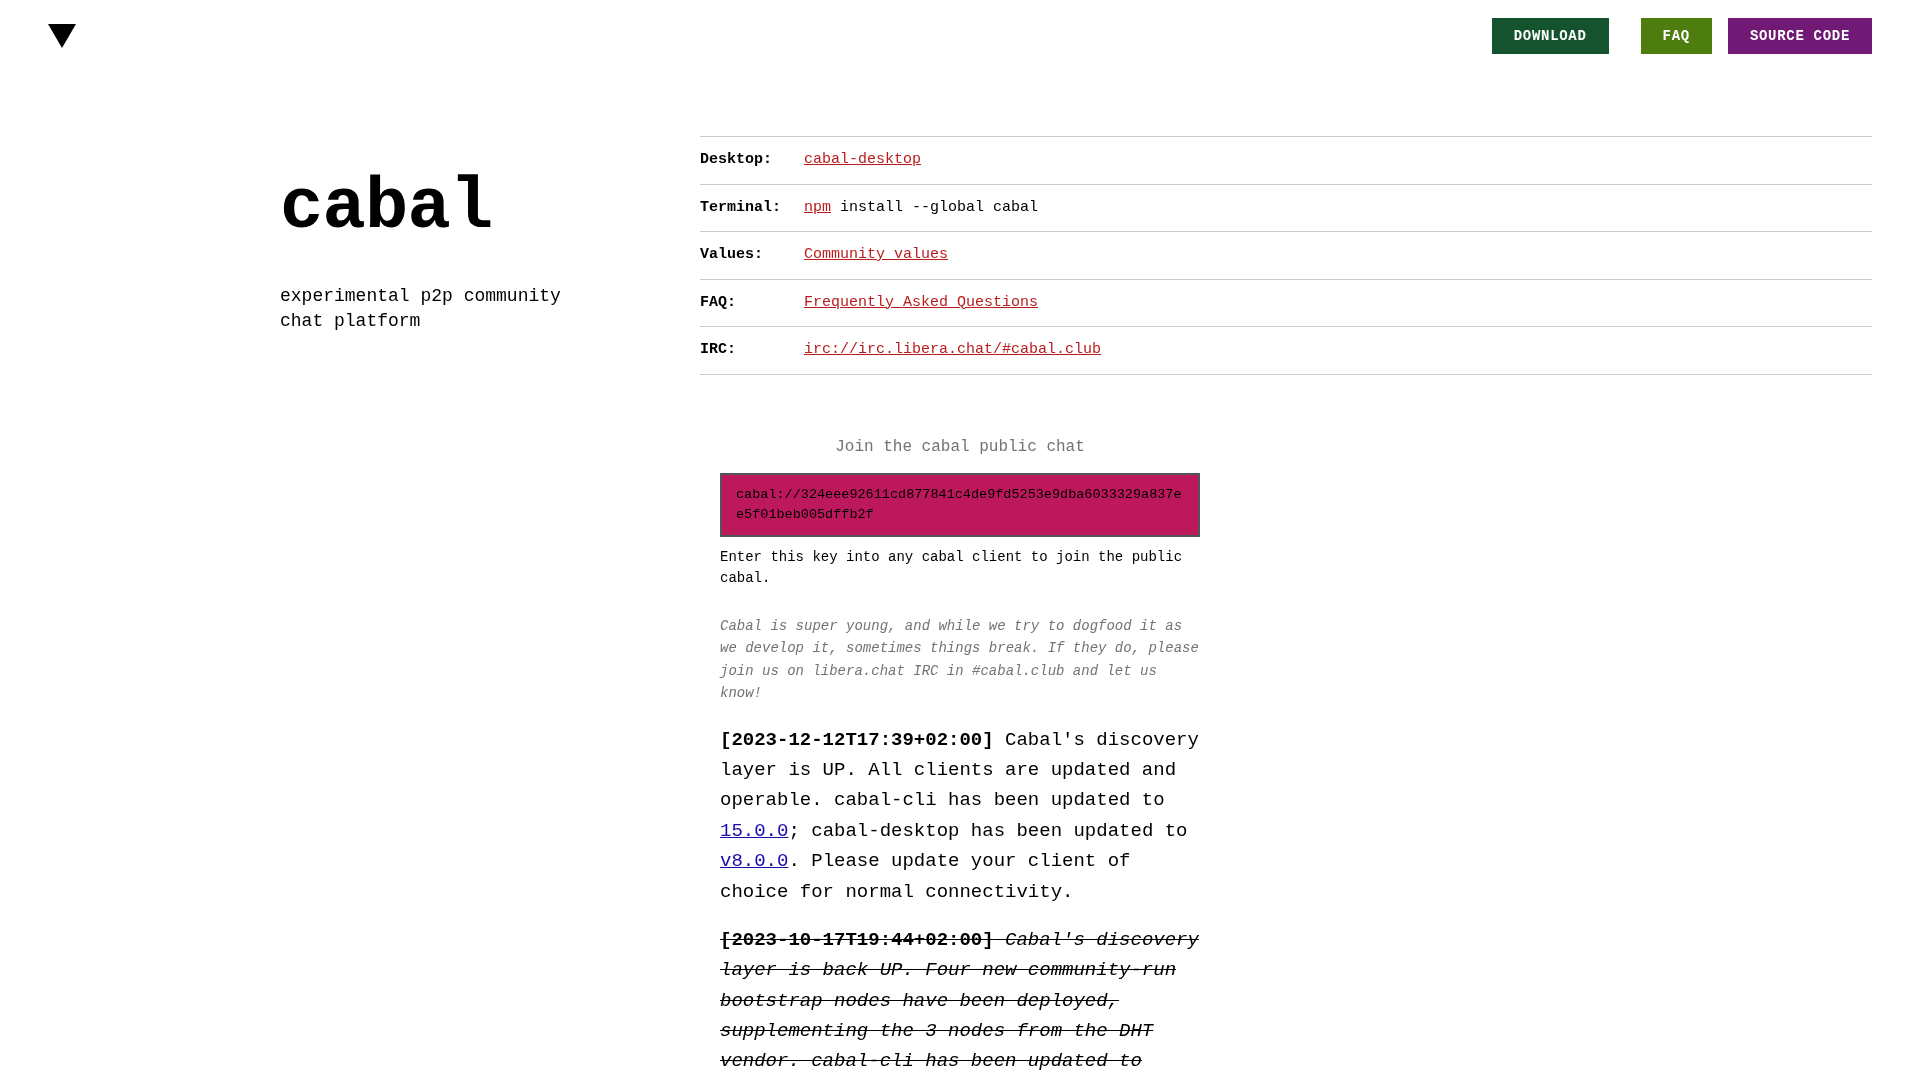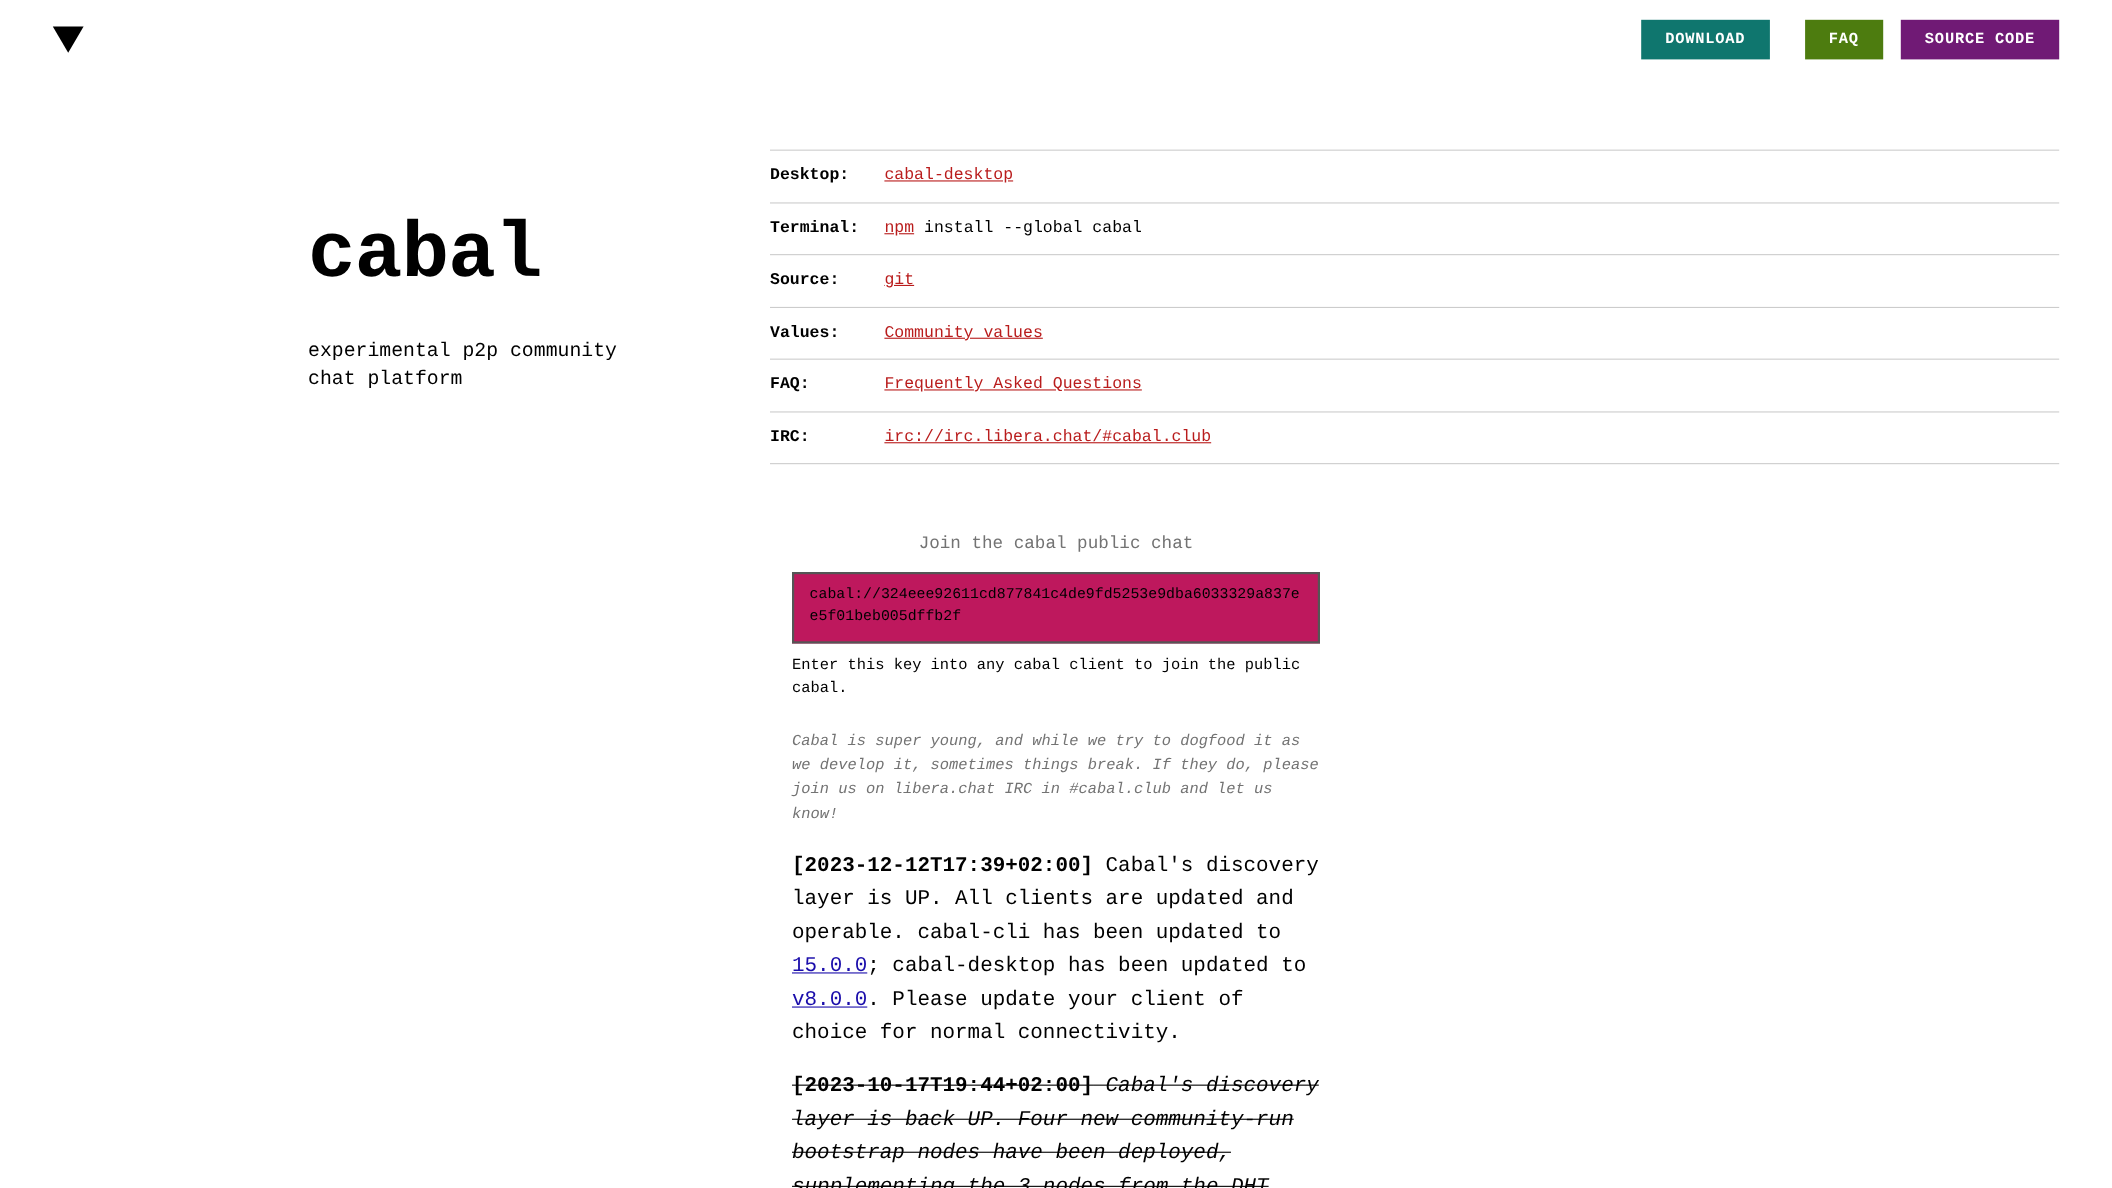--- a/index.html
+++ b/index.html
@@ -43,21 +43,21 @@
       font-family: 'Courier New', Courier, monospace;
       font-size: 14px;
       font-weight: bold;
       letter-spacing: 0.05em;
       padding: 10px 22px;
       border: none;
       cursor: pointer;
       text-transform: uppercase;
     }
     .btn-download {
-      background: #0f766e;
+      background: #14532d;
       color: #fff;
     }
     .btn-faq {
       background: #4d7c0f;
       color: #fff;
       margin-left: 16px;
     }
     .btn-source {
       background: #701a75;
       color: #fff;
@@ -217,26 +217,20 @@
         </span>
       </div>
 
       <div class="info-row-item">
         <span class="info-label">Terminal:</span>
         <span class="info-value">
           <a href="#">npm</a>&nbsp;<span>install --global cabal</span>
         </span>
       </div>
 
-      <div class="info-row-item">
-        <span class="info-label">Source:</span>
-        <span class="info-value">
-          <a href="#">git</a>
-        </span>
-      </div>
 
       <div class="info-row-item">
         <span class="info-label">Values:</span>
         <span class="info-value">
           <a href="#">Community values</a>
         </span>
       </div>
 
       <div class="info-row-item">
         <span class="info-label">FAQ:</span>

